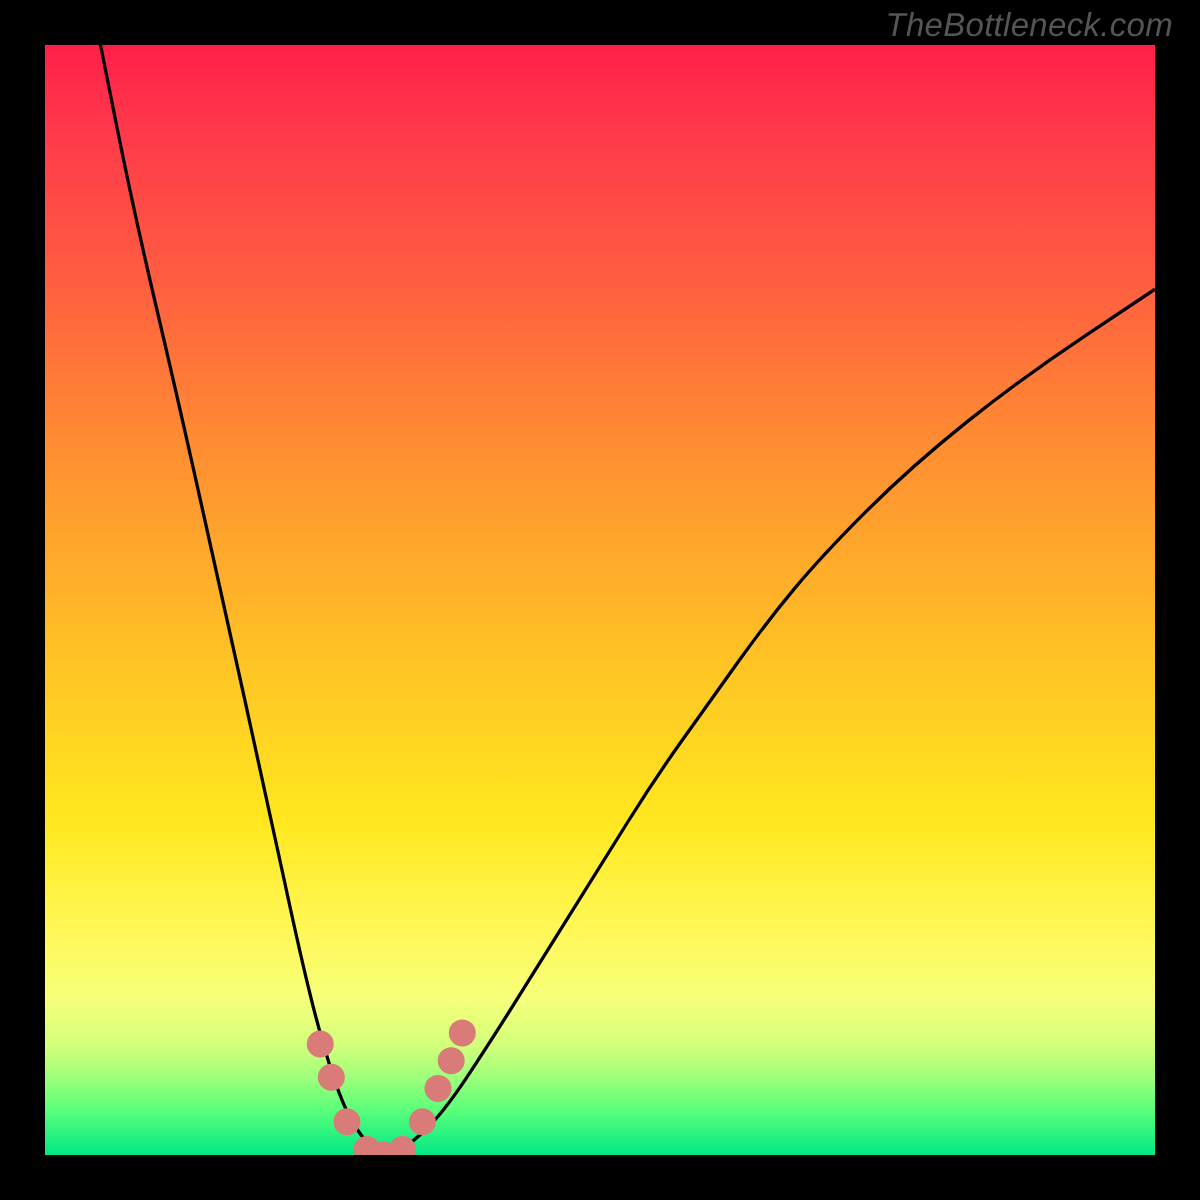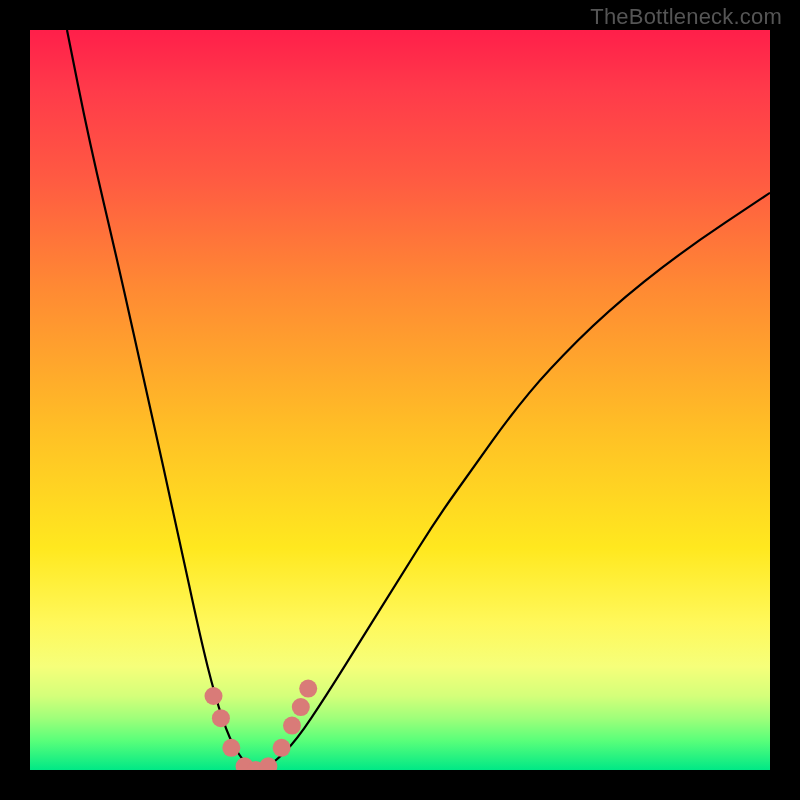--- a/index.html
+++ b/index.html
@@ -41,20 +41,21 @@
     );
   }
   .watermark {
     position: absolute;
     top: 4px;
     right: 18px;
     color: #555;
     font-size: 22px;
     letter-spacing: 0.2px;
     font-weight: 500;
+    font-style: italic;
   }
   svg.curve {
     position: absolute;
     top: 0;
     left: 0;
     width: 740px;
     height: 740px;
   }
 </style>
 </head>

